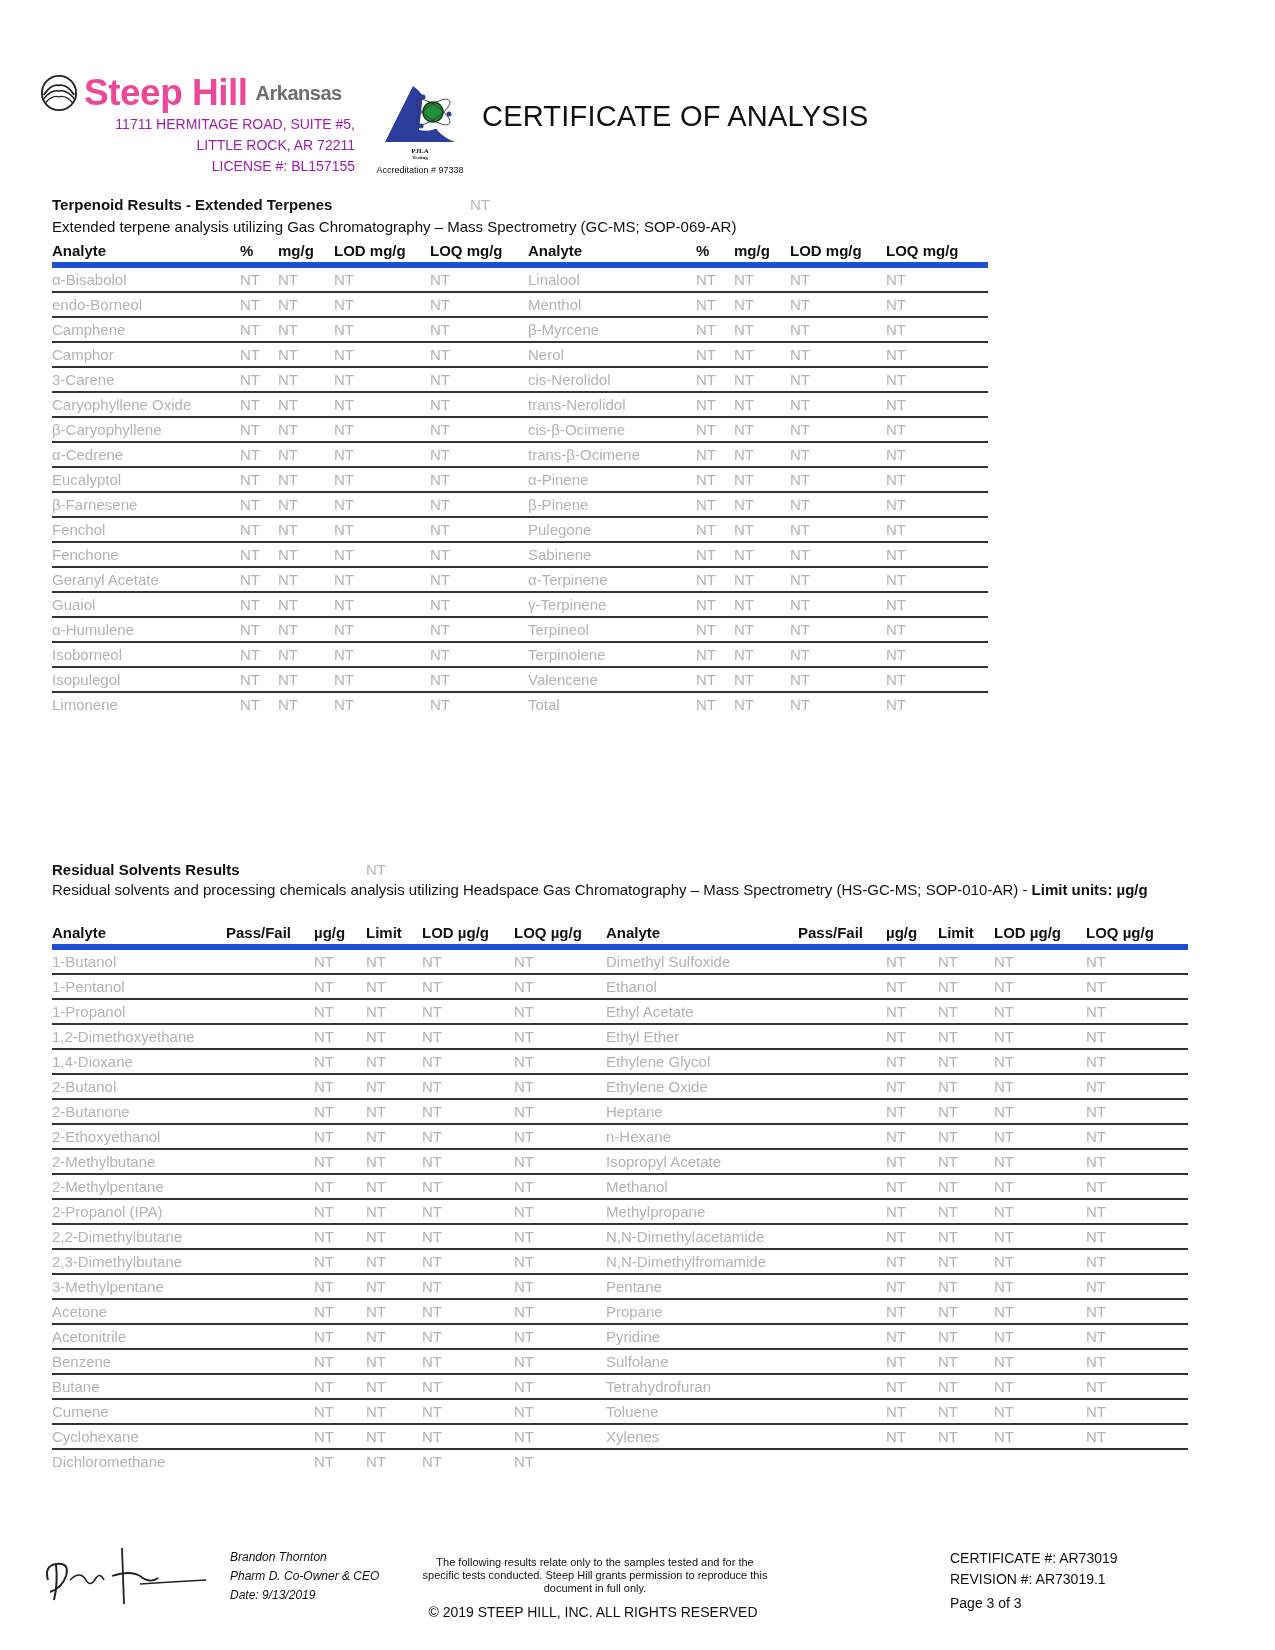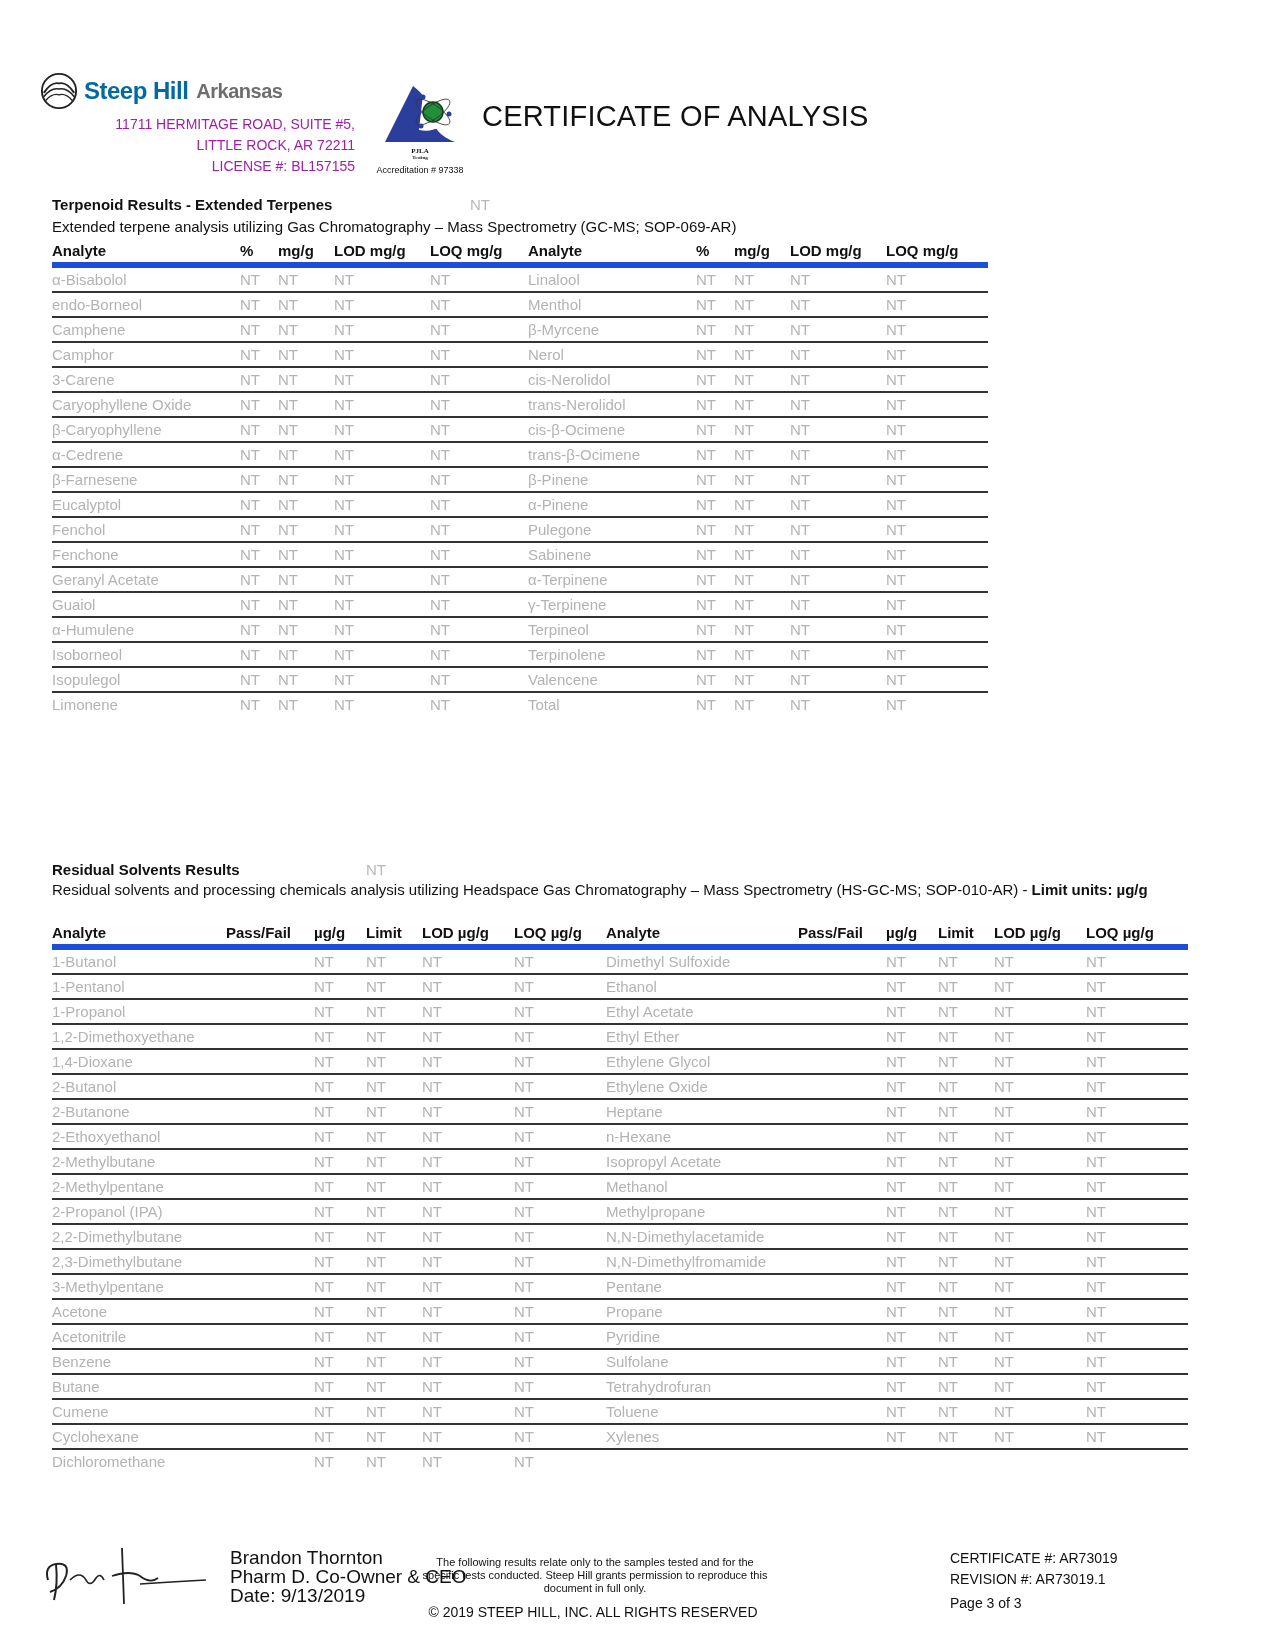--- a/index.html
+++ b/index.html
@@ -1,21 +1,21 @@
 <!DOCTYPE html>
 <html><head>
 <meta charset="utf-8">
 <style>
   html, body { margin: 0; padding: 0; background: #ffffff; }
   body { width: 1275px; height: 1650px; position: relative; font-family: "Liberation Sans", sans-serif; color: #111; overflow: hidden; }
 
   
   .logo { position: absolute; left: 40px; top: 72px; display: flex; align-items: center; }
   .logo svg { width: 38px; height: 38px; margin-right: 6px; }
-  .logo .brand-a { font-weight: bold; font-size: 24px; color: #0369a1; letter-spacing: -0.5px; }
+  .logo .brand-a { font-weight: bold; font-size: 37px; color: #ec4899; letter-spacing: -0.5px; }
   .logo .brand-b { font-weight: bold; font-size: 20px; color: #6e6e6e; margin-left: 8px; letter-spacing: -0.5px; }
   .addr { position: absolute; right: 920px; top: 114px; text-align: right; font-size: 14px; line-height: 21px; color: #a21caf; }
   .pjla { position: absolute; left: 370px; top: 84px; width: 100px; text-align: center; }
   .pjla svg { width: 74px; height: 60px; }
   .pjla .pjla-t { font-family: "Liberation Serif", serif; font-weight: bold; font-size: 7px; line-height: 7px; }
   .pjla .pjla-s { font-family: "Liberation Serif", serif; font-weight: bold; font-size: 5px; line-height: 6px; }
   .pjla .pjla-acc { font-size: 9px; margin-top: 4px; white-space: nowrap; }
   .coa-title { position: absolute; left: 482px; top: 100px; font-size: 29px; color: #111; letter-spacing: 0.2px; }
 
   
@@ -27,21 +27,21 @@
   table.res th { text-align: left; font-weight: bold; padding: 0; height: 24px; border-bottom: 6px solid #1d4ed8; white-space: nowrap; }
   table.res td { padding: 0; height: 23px; border-bottom: 2px solid #333; color: #b3b3b3; white-space: nowrap; vertical-align: middle; }
   table.res tr:last-child td { border-bottom: none; }
   table.res td.empty { border-bottom: none; }
 
   #terp { left: 52px; top: 238px; width: 936px; }
   #solv { left: 52px; top: 920px; width: 1136px; }
 
   
   .sig { position: absolute; left: 40px; top: 1540px; width: 170px; height: 70px; }
-  .signer { position: absolute; left: 230px; top: 1548px; font-size: 19px; line-height: 19px; }
+  .signer { position: absolute; left: 230px; top: 1548px; font-size: 12px; line-height: 19px; font-style: italic; }
   .disclaimer { position: absolute; left: 420px; top: 1556px; width: 350px; text-align: center; font-size: 11px; line-height: 13px; }
   .copyright { position: absolute; left: 418px; top: 1604px; width: 350px; text-align: center; font-size: 14px; }
   .cert { position: absolute; left: 950px; top: 1548px; font-size: 14px; line-height: 21px; }
   .page { position: absolute; left: 950px; top: 1595px; font-size: 14px; }
 </style>
 </head>
 <body>
 
 <div class="logo">
   <svg viewBox="0 0 40 40">
@@ -200,38 +200,38 @@
         <td>NT</td>
         <td>NT</td>
         <td>NT</td>
         <td>trans-β-Ocimene</td>
         <td>NT</td>
         <td>NT</td>
         <td>NT</td>
         <td>NT</td>
       </tr>
       <tr>
+        <td>Eucalyptol</td>
+        <td>NT</td>
+        <td>NT</td>
+        <td>NT</td>
+        <td>NT</td>
+        <td>α-Pinene</td>
+        <td>NT</td>
+        <td>NT</td>
+        <td>NT</td>
+        <td>NT</td>
+      </tr>
+      <tr>
         <td>β-Farnesene</td>
         <td>NT</td>
         <td>NT</td>
         <td>NT</td>
         <td>NT</td>
         <td>β-Pinene</td>
-        <td>NT</td>
-        <td>NT</td>
-        <td>NT</td>
-        <td>NT</td>
-      </tr>
-      <tr>
-        <td>Eucalyptol</td>
-        <td>NT</td>
-        <td>NT</td>
-        <td>NT</td>
-        <td>NT</td>
-        <td>α-Pinene</td>
         <td>NT</td>
         <td>NT</td>
         <td>NT</td>
         <td>NT</td>
       </tr>
       <tr>
         <td>Fenchol</td>
         <td>NT</td>
         <td>NT</td>
         <td>NT</td>

